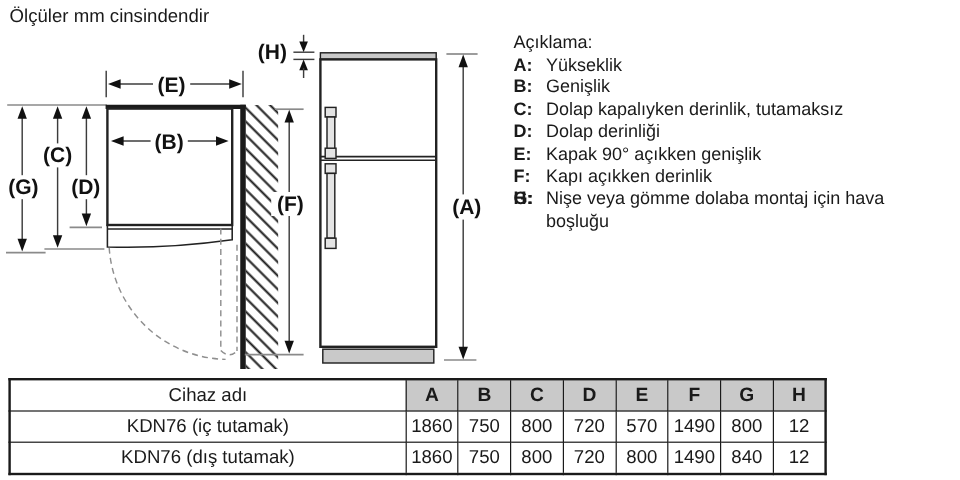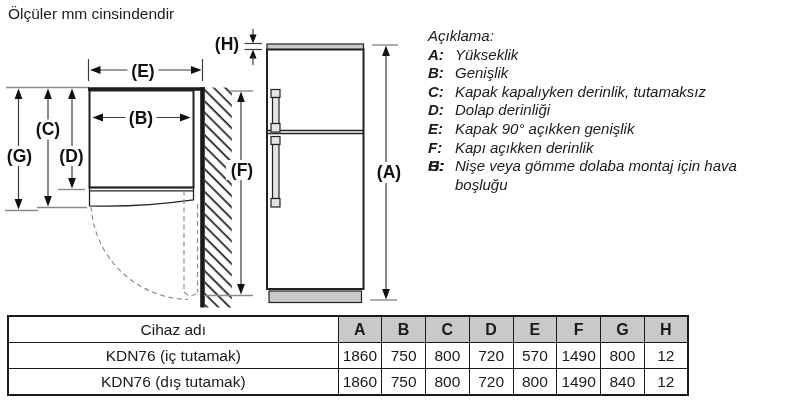--- a/index.html
+++ b/index.html
@@ -11,21 +11,21 @@
   .tick{stroke:#8a8a8a;stroke-width:1.4;}
   .dim{stroke:#3c3c3c;stroke-width:1.2;}
   .arr{fill:#111;stroke:none;}
   .body{fill:#fff;stroke:#222;stroke-width:2;}
   .thin{stroke:#222;stroke-width:1.3;fill:none;}
   .dash{stroke:#8f8f8f;stroke-width:1.2;fill:none;stroke-dasharray:5 3.5;}
   .lblbg{fill:#fff;}
   .lbl{font-family:"Liberation Sans",sans-serif;font-size:17.5px;font-weight:bold;fill:#111;text-anchor:middle;}
   .gray{fill:#c9c9c9;stroke:#222;stroke-width:1.2;}
   .handle{fill:#e4e4e4;stroke:#222;stroke-width:1.2;}
-  .legend{position:absolute;left:428px;top:27px;width:352px;font-size:15px;line-height:18.6px;font-style:italic;}
+  .legend{position:absolute;left:428px;top:27px;width:352px;font-size:15px;line-height:18.6px;}
   .lg-item{position:relative;padding-left:27px;}
   .lg-key{position:absolute;left:0;top:0;font-weight:bold;}
   table.dims{position:absolute;left:7px;top:315px;width:682px;border-collapse:collapse;
              table-layout:fixed;font-size:15.5px;}
   table.dims td{border:1.5px solid #1a1a1a;height:25px;padding:0;vertical-align:middle;
                 text-align:center;background:#fff;}
   table.dims{border:2px solid #1a1a1a;}
   td.name-col{text-align:left;padding-left:8px;}
   td.col-hdr{background:#c9c9c9 !important;font-weight:bold;font-size:16px;}
 </style>
@@ -138,21 +138,21 @@
       <polygon class="arr" points="386,299.5 382.1,289 389.9,289"></polygon>
       <rect class="lblbg" x="373" y="162" width="32" height="21"></rect>
       <text class="lbl" x="389" y="178">(A)</text>
     </g>
   </svg>
 
   <div class="legend">
     <div>Açıklama:</div>
     <div class="lg-item"><span class="lg-key">A:</span><span>Yükseklik</span></div>
     <div class="lg-item"><span class="lg-key">B:</span><span>Genişlik</span></div>
-    <div class="lg-item"><span class="lg-key">C:</span><span>Kapak kapalıyken derinlik, tutamaksız</span></div>
+    <div class="lg-item"><span class="lg-key">C:</span><span>Dolap kapalıyken derinlik, tutamaksız</span></div>
     <div class="lg-item"><span class="lg-key">D:</span><span>Dolap derinliği</span></div>
     <div class="lg-item"><span class="lg-key">E:</span><span>Kapak 90° açıkken genişlik</span></div>
     <div class="lg-item"><span class="lg-key">F:</span><span>Kapı açıkken derinlik</span></div>
     <div class="lg-item"><span class="lg-key">G:</span></div>
     <div class="lg-item"><span class="lg-key">H:</span><span>Nişe veya gömme dolaba montaj için hava boşluğu</span></div>
   </div>
 
   <table class="dims">
     <colgroup>
       <col style="width:330px">

